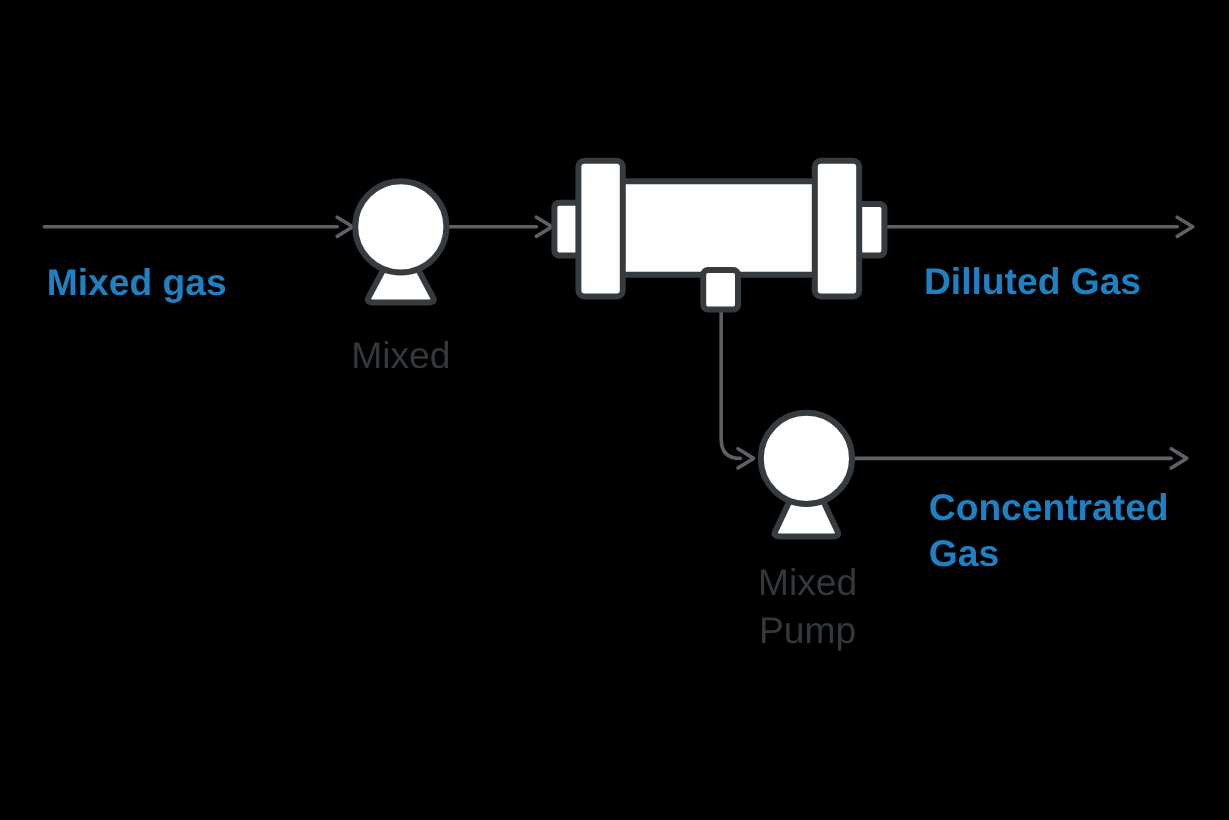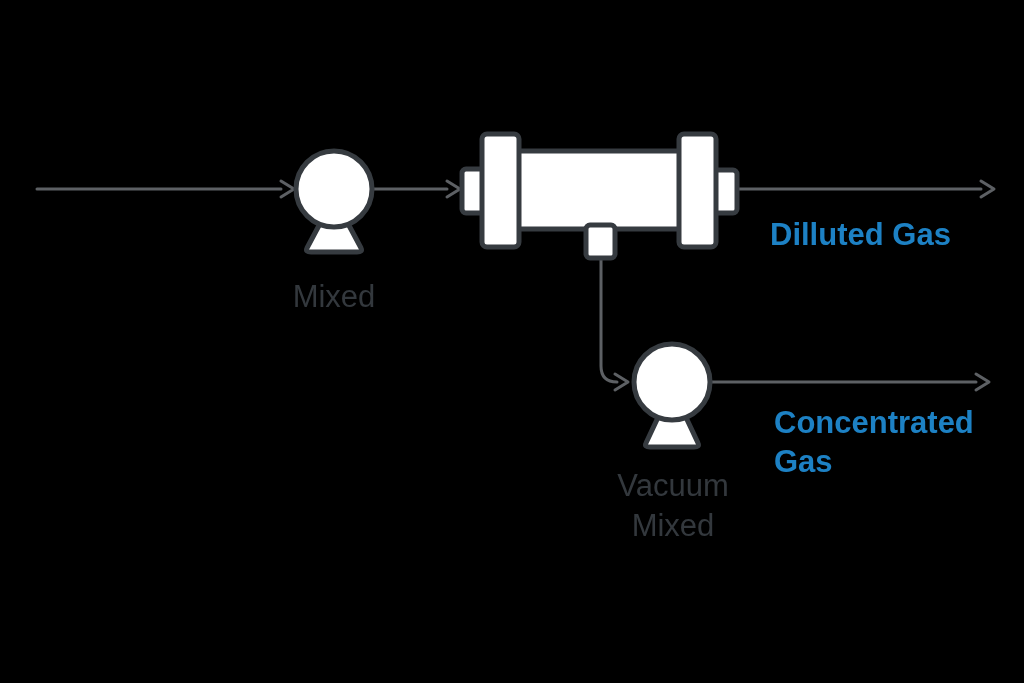--- a/index.html
+++ b/index.html
@@ -109,22 +109,23 @@
       <rect class="equip" x="482" y="134" width="37" height="113" rx="5"></rect>
       <rect class="equip" x="679" y="134" width="37" height="113" rx="5"></rect>
     </g>
 
     <g>
       <path class="equip" d="M661,411 L646,443 Q644,447 650,447 L694,447 Q700,447 698,443 L683,411 Z"></path>
       <circle class="equip" cx="672" cy="382" r="38"></circle>
     </g>
   </svg>
 
+  <div class="label stream-label lbl-mixed">Mixed gas</div>
 
   <div class="label equip-label lbl-pump">Mixed</div>
 
   <div class="label stream-label lbl-concentrated">Concentrated Gas</div>
 
   <div class="label stream-label lbl-dilluted">Dilluted Gas</div>
 
-  <div class="label equip-label lbl-vacuum">Vacuum Mixed</div>
+  <div class="label equip-label lbl-vacuum">Mixed Pump</div>
 
 </div>
 
 </body></html>

